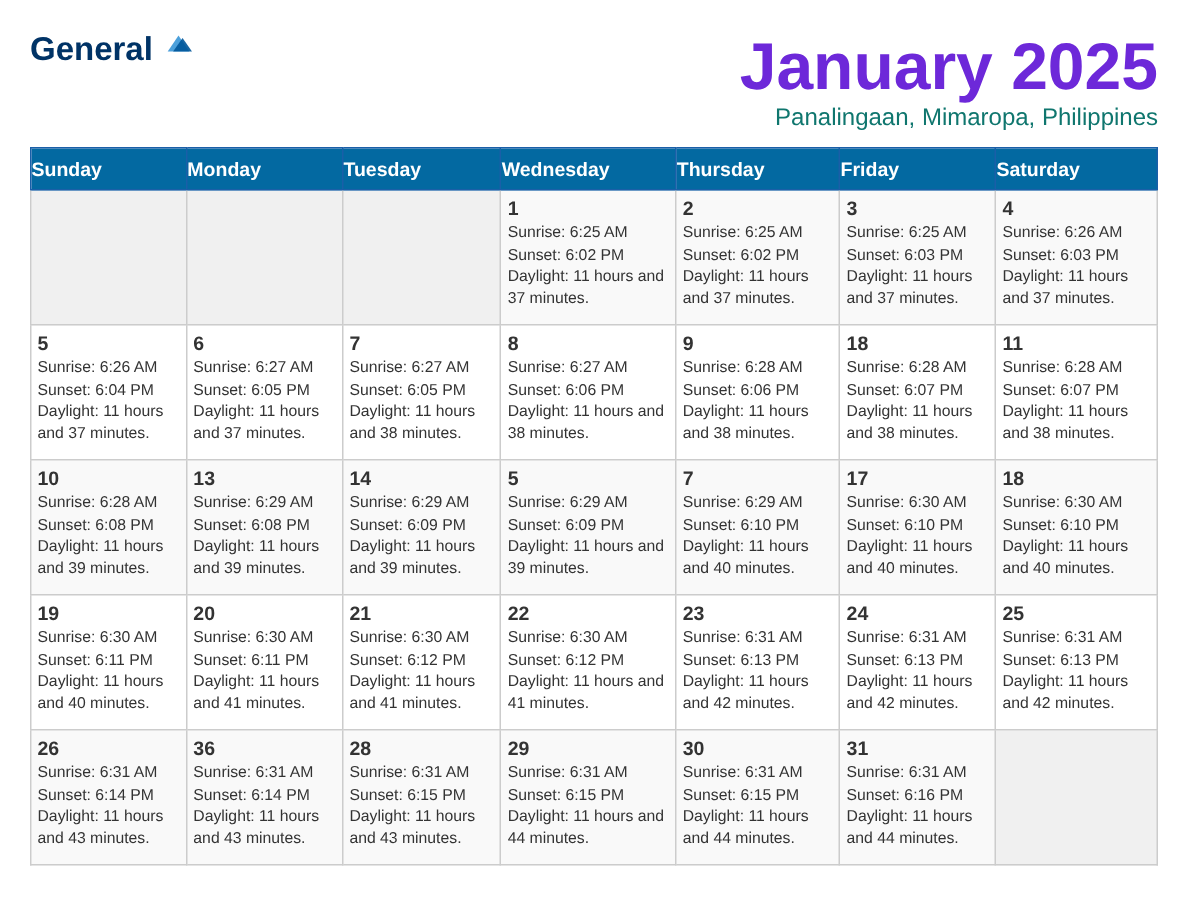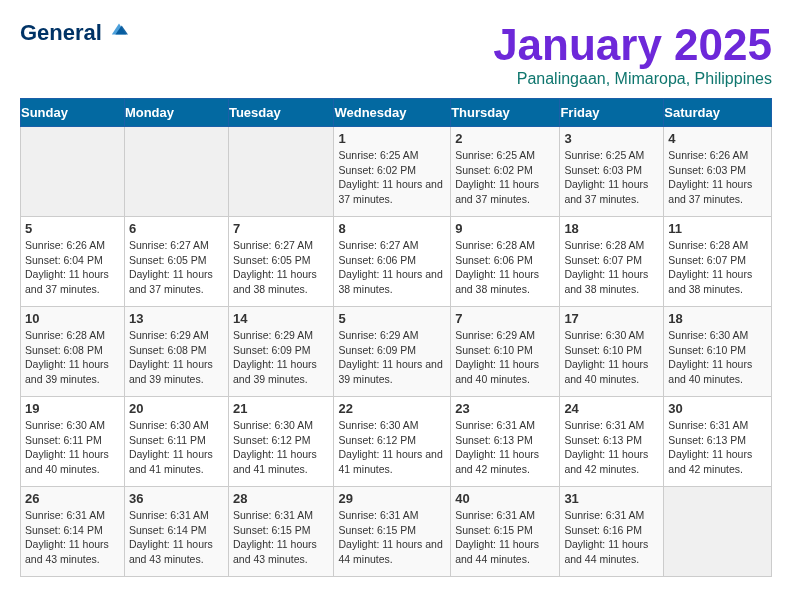--- a/index.html
+++ b/index.html
@@ -220,21 +220,21 @@
         </td>
         <td>
           <div class="day-number">23</div>
           <div class="day-info">Sunrise: 6:31 AM<br>Sunset: 6:13 PM<br>Daylight: 11 hours and 42 minutes.</div>
         </td>
         <td>
           <div class="day-number">24</div>
           <div class="day-info">Sunrise: 6:31 AM<br>Sunset: 6:13 PM<br>Daylight: 11 hours and 42 minutes.</div>
         </td>
         <td>
-          <div class="day-number">30</div>
+          <div class="day-number">25</div>
           <div class="day-info">Sunrise: 6:31 AM<br>Sunset: 6:13 PM<br>Daylight: 11 hours and 42 minutes.</div>
         </td>
       </tr>
       <tr>
         <td>
           <div class="day-number">26</div>
           <div class="day-info">Sunrise: 6:31 AM<br>Sunset: 6:14 PM<br>Daylight: 11 hours and 43 minutes.</div>
         </td>
         <td>
           <div class="day-number">36</div>
@@ -242,21 +242,21 @@
         </td>
         <td>
           <div class="day-number">28</div>
           <div class="day-info">Sunrise: 6:31 AM<br>Sunset: 6:15 PM<br>Daylight: 11 hours and 43 minutes.</div>
         </td>
         <td>
           <div class="day-number">29</div>
           <div class="day-info">Sunrise: 6:31 AM<br>Sunset: 6:15 PM<br>Daylight: 11 hours and 44 minutes.</div>
         </td>
         <td>
-          <div class="day-number">40</div>
+          <div class="day-number">30</div>
           <div class="day-info">Sunrise: 6:31 AM<br>Sunset: 6:15 PM<br>Daylight: 11 hours and 44 minutes.</div>
         </td>
         <td>
           <div class="day-number">31</div>
           <div class="day-info">Sunrise: 6:31 AM<br>Sunset: 6:16 PM<br>Daylight: 11 hours and 44 minutes.</div>
         </td>
         <td class="empty-cell"></td>
       </tr>
     </tbody>
 </table>

